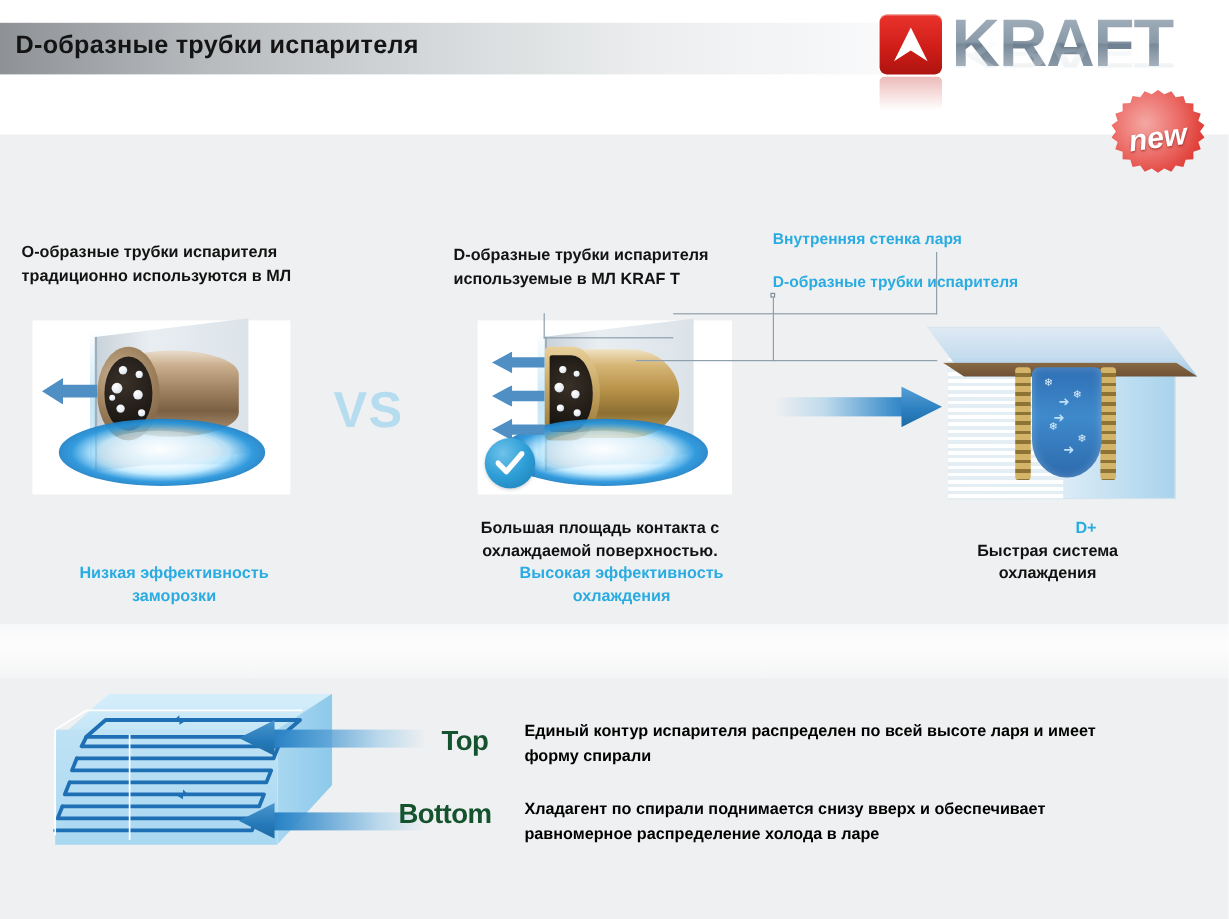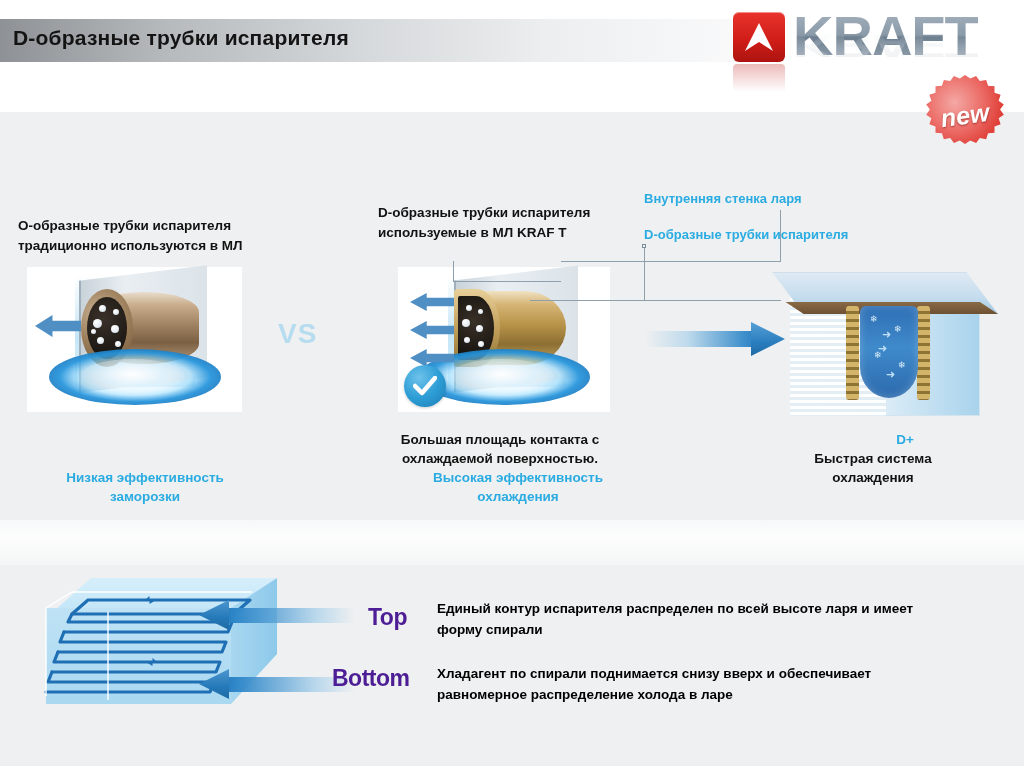--- a/index.html
+++ b/index.html
@@ -123,21 +123,21 @@
     color: #2aace2; line-height: 19px; white-space: nowrap;
   }
   .body-black {
     position: absolute; font-size: 13.5px; font-weight: bold;
     color: #000000; line-height: 21px; white-space: pre-line;
   }
 
   
   .vs-text {
     position: absolute; left: 278px; top: 318px;
-    font-size: 28px; font-weight: bold; color: #b6dcef;
+    font-size: 42px; font-weight: bold; color: #b6dcef;
     letter-spacing: 1px;
   }
 
   
   .img-box {
     position: absolute; background: #ffffff;
   }
   .stage {
     position: absolute; inset: 0;
   }
@@ -283,21 +283,21 @@
   }
   .sp-side {
     position: absolute; left: 203px; top: 0px; width: 46px; height: 126px;
     background: linear-gradient(to right, #a8d7f0 0%, #8dc9ea 100%);
     clip-path: polygon(0% 30px, 100% 0%, 100% 76px, 0% 100%);
   }
 
   
   .tb-label {
     position: absolute; font-size: 23px; font-weight: bold;
-    color: #4c1d95; font-family: "Liberation Sans", sans-serif;
+    color: #14532d; font-family: "Liberation Sans", sans-serif;
     letter-spacing: -.5px;
   }
   .flow-arrow { position: absolute; height: 30px; }
   .flow-arrow .fshaft {
     position: absolute; right: 0; top: 8px; height: 15px;
     background: linear-gradient(to left, rgba(210,232,246,0) 0%, rgba(150,200,232,.6) 30%, #2e86c8 92%, #2579b8 100%);
   }
   .flow-arrow .fhead {
     position: absolute; left: 0; top: 0; width: 30px; height: 30px;
     background: linear-gradient(to bottom, #4b96cf 0%, #2579b8 60%, #1d6aa4 100%);
@@ -333,21 +333,21 @@
     <div class="logo-mark-reflect"></div>
     <div class="logo-word">KRAFT</div>
     <div class="logo-reflect">KRAFT</div>
   </div>
 
   <div class="new-badge">
     <div class="star"></div>
     <div class="new-text">new</div>
   </div>
 
-  <div class="hdr-black" style="left:18px; top:216px; width:260px;"> О-образные трубки испарителя
+  <div class="hdr-black" style="left:18px; top:200px; width:260px;"> О-образные трубки испарителя
 традиционно  используются в МЛ</div>
 
   <div class="img-box" style="left:27px; top:267px; width:215px; height:145px;">
     <div class="stage">
       <div class="haze" style="left:48px; top:8px; width:120px; height:112px;"></div>
       <div class="wall" style="left:52px; top:6px; width:128px; height:112px;"></div>
       <div class="tube-round" style="left:62px; top:25px; width:110px; height:72px;"></div>
       <div class="tube-face-round" style="left:54px; top:22px; width:52px; height:78px;"></div>
       <div class="tube-bore-round" style="left:60px; top:30px; width:40px; height:62px;"></div>
       <div class="dot" style="left:72px;  top:38px; width:7px;  height:7px;"></div>

